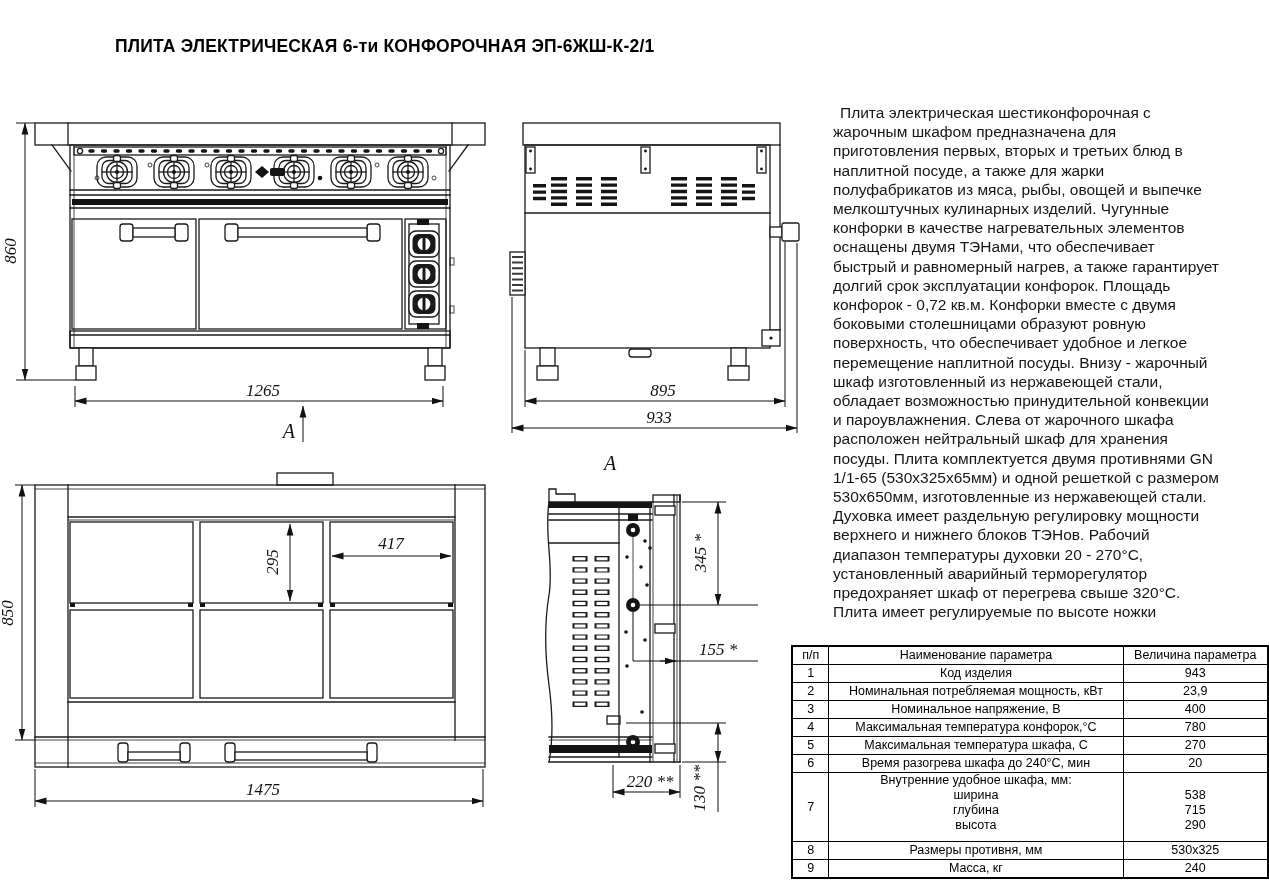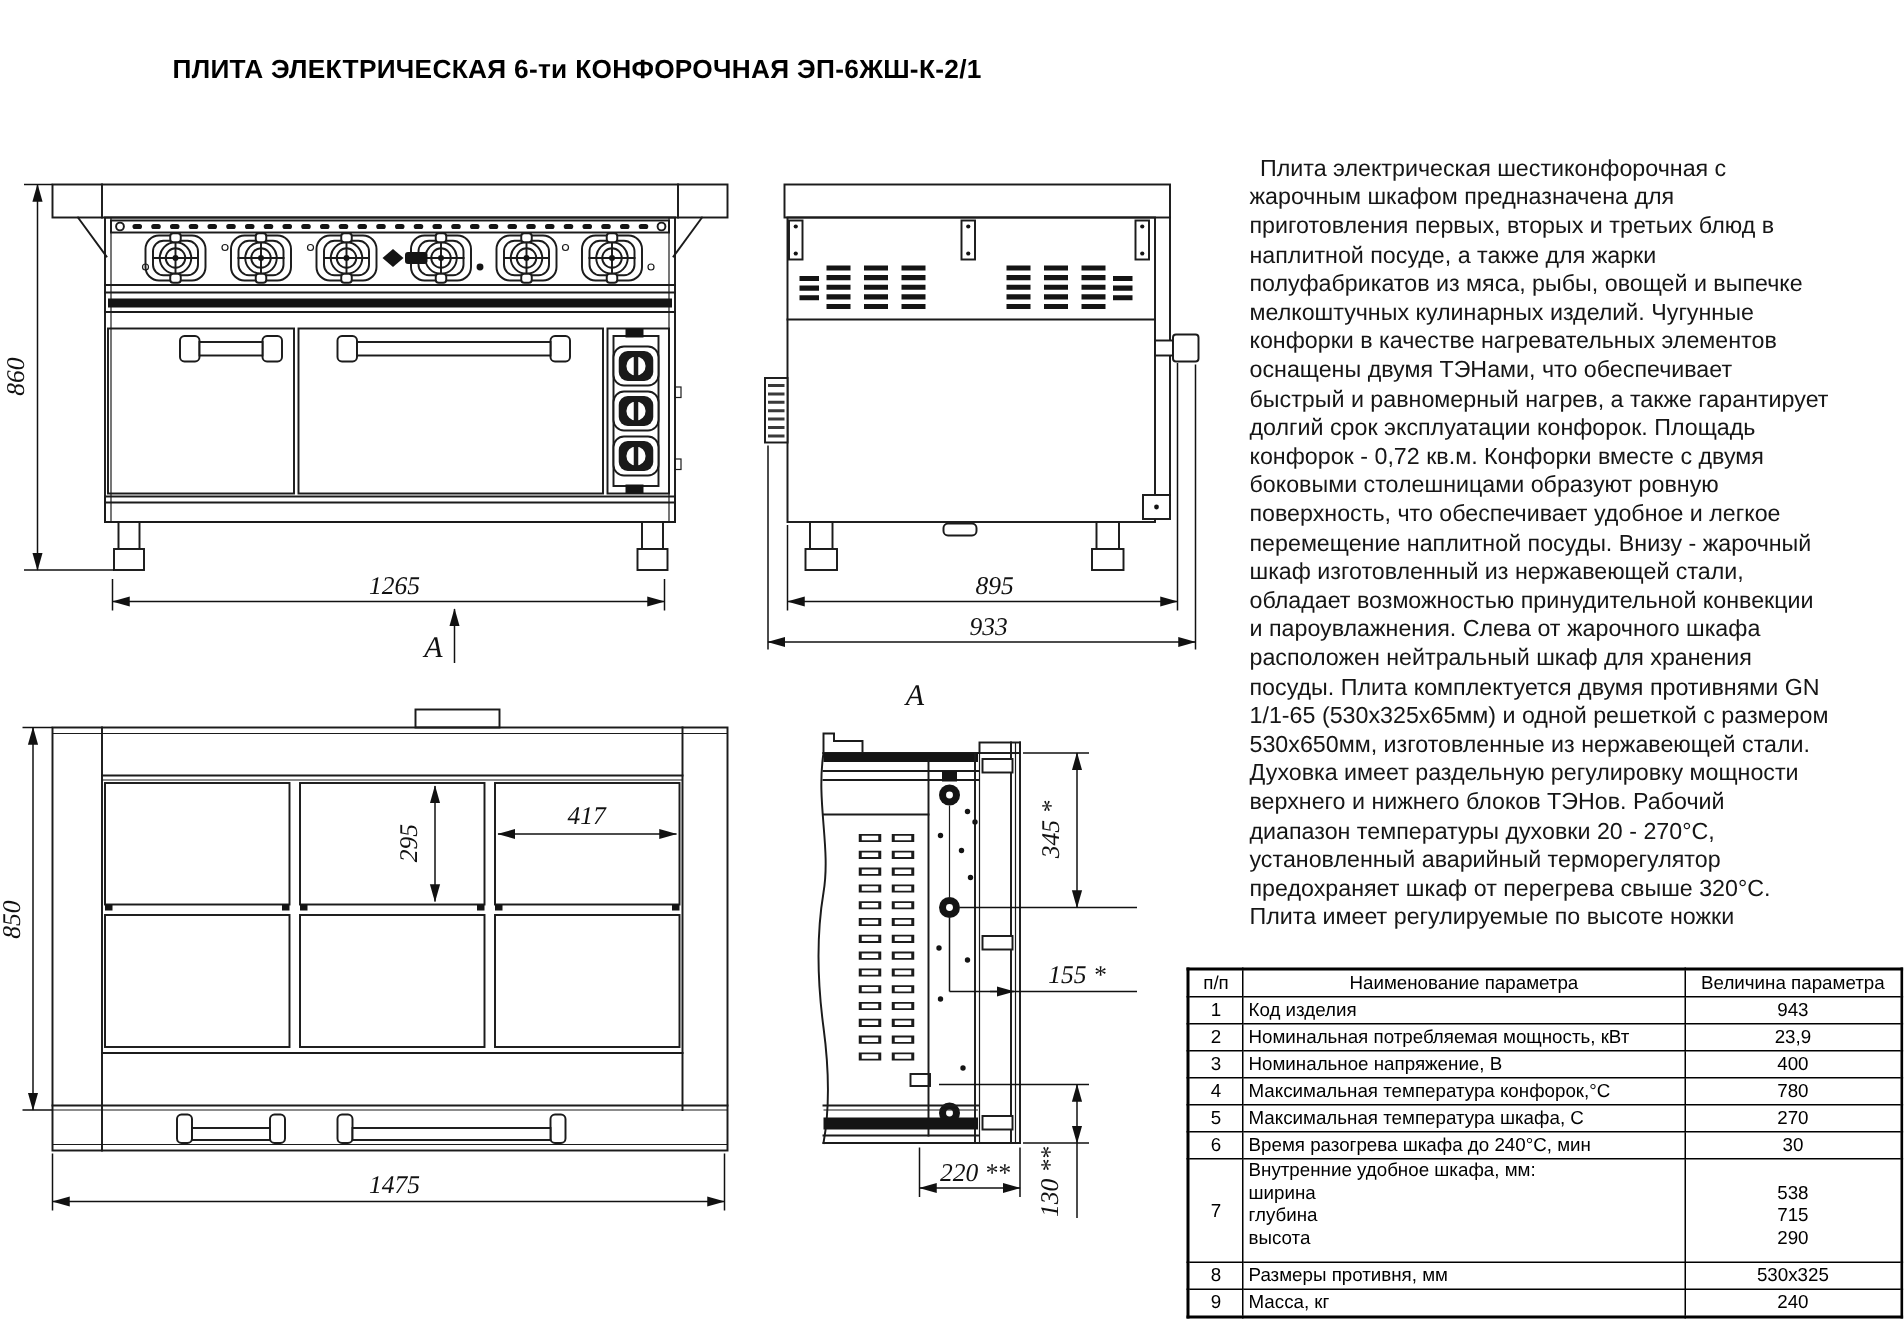--- a/index.html
+++ b/index.html
@@ -9,21 +9,21 @@
          letter-spacing:.2px;white-space:nowrap;margin-top:20px;}
   .desc{position:absolute;left:833px;top:103px;width:443px;
         font:15.5px/19.2px "Liberation Sans",sans-serif;color:#161616;
         white-space:pre-line;text-indent:7px;}
   .fn{position:absolute;left:516px;top:830px;font:14px/21.5px "Liberation Sans",sans-serif;color:#111;}
   .spec{position:absolute;left:791px;top:645px;border-collapse:collapse;table-layout:fixed;
         font:12.5px/15px "Liberation Sans",sans-serif;color:#000;border:2px solid #000;padding-left:34px;}
   .spec th,.spec td{border:1px solid #000;padding:0 3px;height:17px;overflow:hidden;}
   .spec th{font-weight:normal;text-align:center;}
   .c-num{width:30px;text-align:center;}
-  .c-name{width:294px;text-align:left;}
+  .c-name{width:294px;text-align:center;}
   .c-val{width:140px;text-align:center;}
   tr.tall td{vertical-align:top;white-space:pre-line;}
   tr.tall td.c-num{vertical-align:middle;}
   svg.draw{position:absolute;left:0;top:0;}
   svg .ln{stroke:#1b1b1b;stroke-width:1.3;fill:none;stroke-linecap:square;}
   svg .lt{stroke:#1b1b1b;stroke-width:.8;fill:none;}
   svg .wht{fill:#fff;stroke:#1b1b1b;stroke-width:1.3;}
   svg .blk{fill:#141414;stroke:none;}
   svg .dl{stroke:#111;stroke-width:1;fill:none;}
   svg .dimtxt{font:italic 17px "Liberation Serif",serif;fill:#111;}
@@ -361,21 +361,21 @@
       <td class="c-val">780</td>
     </tr>
     <tr>
       <td class="c-num">5</td>
       <td class="c-name">Максимальная температура шкафа, С</td>
       <td class="c-val">270</td>
     </tr>
     <tr>
       <td class="c-num">6</td>
       <td class="c-name">Время разогрева шкафа до 240°С, мин</td>
-      <td class="c-val">30</td>
+      <td class="c-val">20</td>
     </tr>
     <tr class="tall" style="height:69px">
       <td class="c-num">7</td>
       <td class="c-name">Внутренние удобное шкафа, мм:
 ширина
 глубина
 высота</td>
       <td class="c-val">
 538
 715

